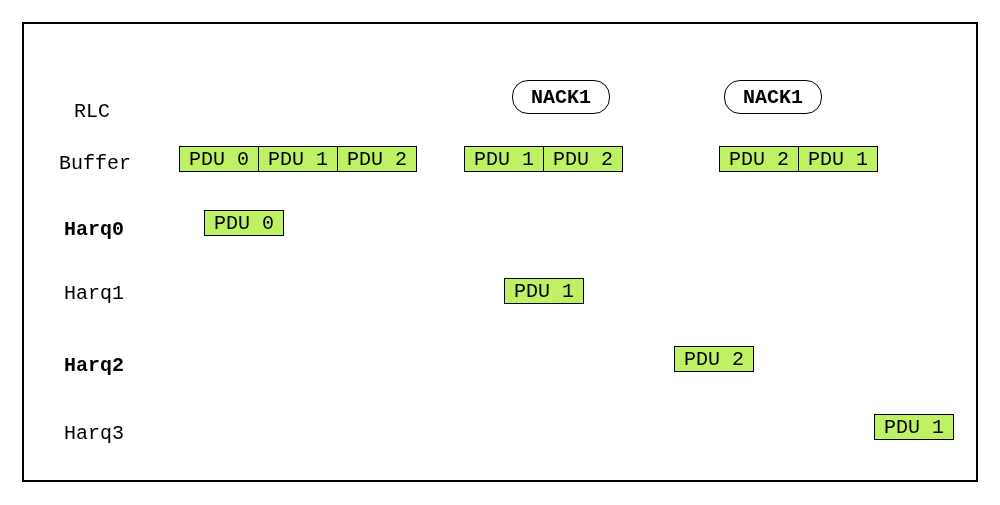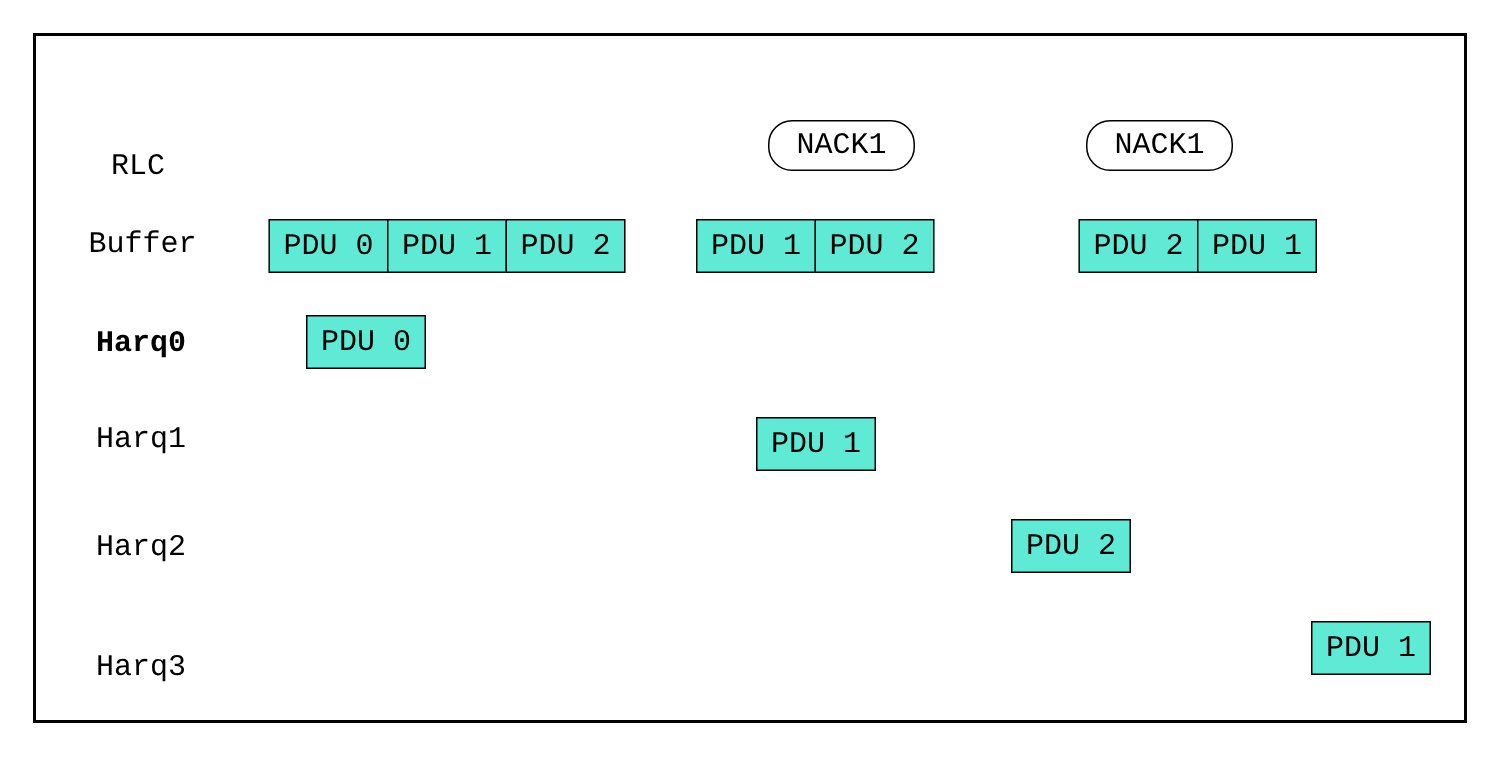--- a/index.html
+++ b/index.html
@@ -25,49 +25,50 @@
     position: absolute;
     white-space: nowrap;
   }
   .box {
     position: absolute;
     border: 1px solid #000;
     box-sizing: border-box;
     display: flex;
     align-items: center;
     justify-content: center;
-    height: 36px;
-    background: #5eead4;
+    height: 26px;
+    background: #bef264;
     white-space: nowrap;
   }
   .pill {
     position: absolute;
     border: 1px solid #000;
     border-radius: 16px;
     box-sizing: border-box;
     display: flex;
     align-items: center;
     justify-content: center;
     height: 32px;
     padding: 16px 18px;
     background: #fff;
     white-space: nowrap;
+    font-weight: bold;
   }
 </style>
 </head>
 <body>
 
 <div class="frame">
 
   <div class="label" style="left:50px; top:76px;">RLC</div>
   <div class="label" style="left:35px; top:128px;">Buffer</div>
   <div class="label" style="left:40px; top:194px;font-weight:bold;">Harq0</div>
   <div class="label" style="left:40px; top:258px;">Harq1</div>
-  <div class="label" style="left:40px; top:330px;">Harq2</div>
-  <div class="label" style="left:40px; top:398px;margin-top:12px;">Harq3</div>
+  <div class="label" style="left:40px; top:330px;font-weight:bold;">Harq2</div>
+  <div class="label" style="left:40px; top:398px;">Harq3</div>
 
   <div class="pill" style="left:488px; top:56px;">NACK1</div>
   <div class="pill" style="left:700px; top:56px;">NACK1</div>
 
   <div class="box" style="left:155px; top:122px; width:80px;">PDU 0</div>
   <div class="box" style="left:234px; top:122px; width:80px;">PDU 1</div>
   <div class="box" style="left:313px; top:122px; width:80px;">PDU 2</div>
 
   <div class="box" style="left:440px; top:122px; width:80px;">PDU 1</div>
   <div class="box" style="left:519px; top:122px; width:80px;">PDU 2</div>

